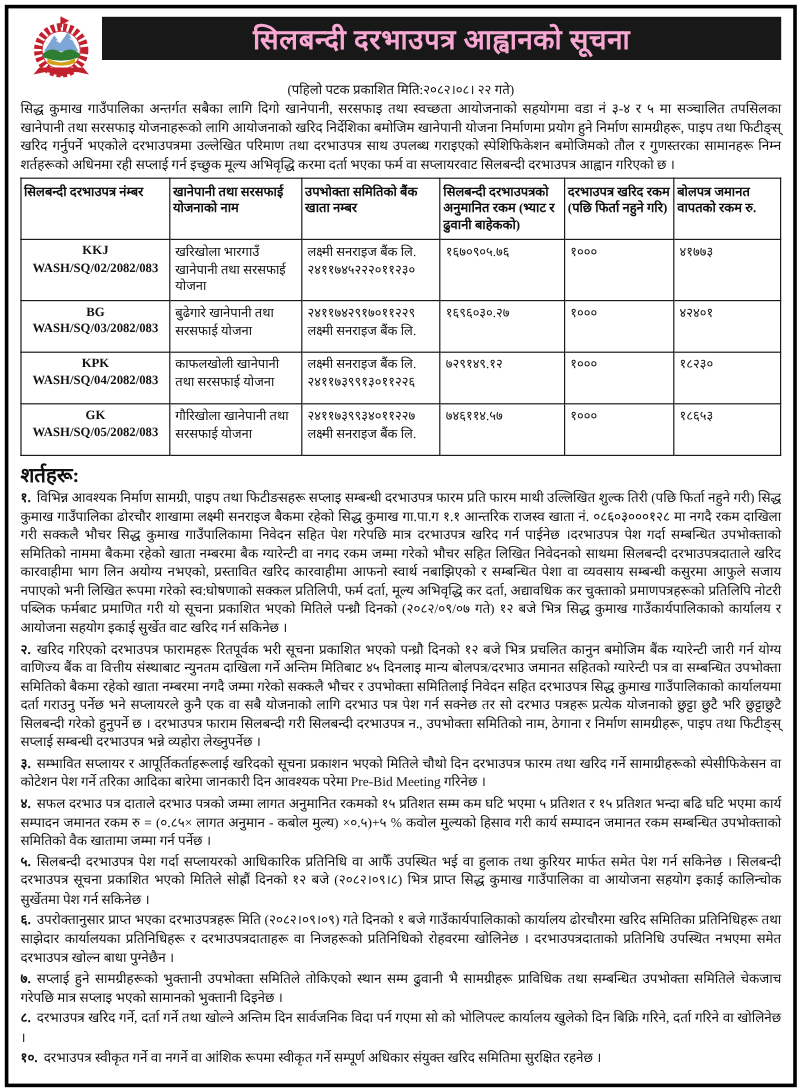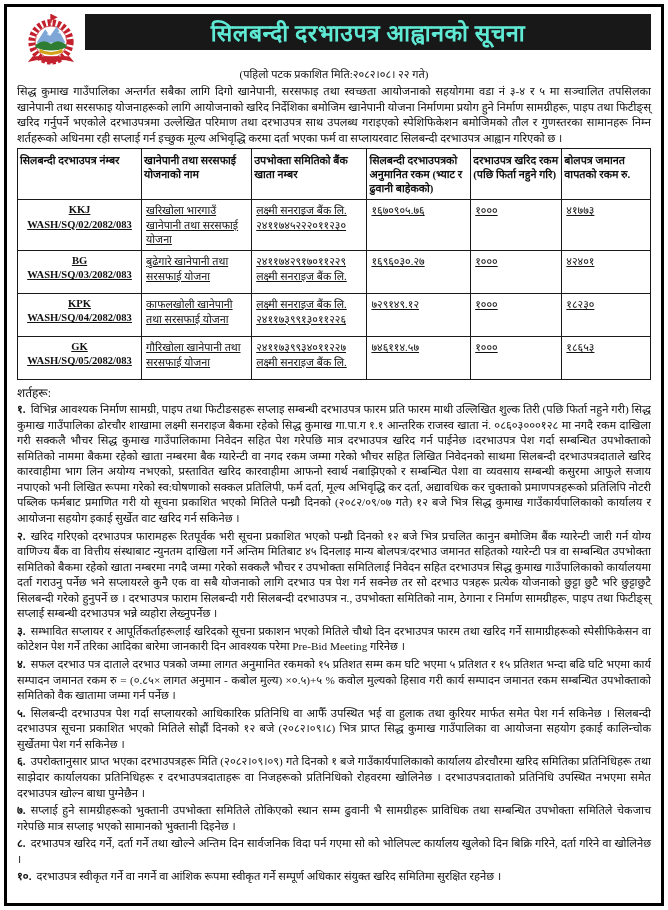--- a/index.html
+++ b/index.html
@@ -18,48 +18,48 @@
     background:#fff;
   }
   
   .header{display:flex;align-items:flex-start;height:52px;margin-top:2px;}
   .logo{width:68px;height:52px;flex:0 0 68px;display:flex;align-items:center;justify-content:center;}
   .title-banner{
     flex:1;background:#181818;height:36px;margin-top:1px;
     display:flex;align-items:center;justify-content:center;
   }
   .title-banner span{
-    color:#5eead4;font-weight:bold;font-size:23px;letter-spacing:.5px;
+    color:#f9a8d4;font-weight:bold;font-size:23px;letter-spacing:.5px;
   }
   .pub-date{
     text-align:center;font-weight:normal;font-size:11px;margin:1px 0 3px 0;
   }
   .intro{
     font-size:11.2px;line-height:1.39;text-align:justify;margin:1px 0 2px 0;
   }
   .tapasil{font-weight:bold;font-size:11.5px;margin:1px 0 2px 0;}
   
   table.quote{
     width:100%;border-collapse:collapse;table-layout:fixed;
     font-size:10.8px;margin:1px 0 4px 0;
   }
   table.quote th,table.quote td{
     border:1.4px solid #1a1a1a;vertical-align:top;padding:3px 4px;
   }
   table.quote th{
     font-weight:bold;text-align:left;line-height:1.3;padding:4px 2px;
   }
-  table.quote td{line-height:1.35;height:36px;text-decoration:underline;}
+  table.quote td{line-height:1.35;height:36px;}
   td.sq{font-weight:bold;text-align:center;font-size:10.6px;padding-top:5px;}
   td.amt{padding-left:8px;}
   td.sec{padding-left:14px;}
   .c1{width:19.6%;} .c2{width:17.4%;} .c3{width:18.2%;}
   .c4{width:16.4%;} .c5{width:14.4%;} .c6{width:14.0%;}
   
-  .cond-label{font-weight:normal;font-size:12px;margin:2px 0 1px 0;}
+  .cond-label{font-weight:bold;font-size:17px;margin:2px 0 1px 0;}
   .cond{font-size:11.2px;line-height:1.39;text-align:justify;margin:0 0 2px 0;}
   .cond .num{font-weight:bold;margin-right:5px;}
 </style>
 </head>
 <body>
 
 <div class="page">
 
   <div class="header">
     <div class="logo">

